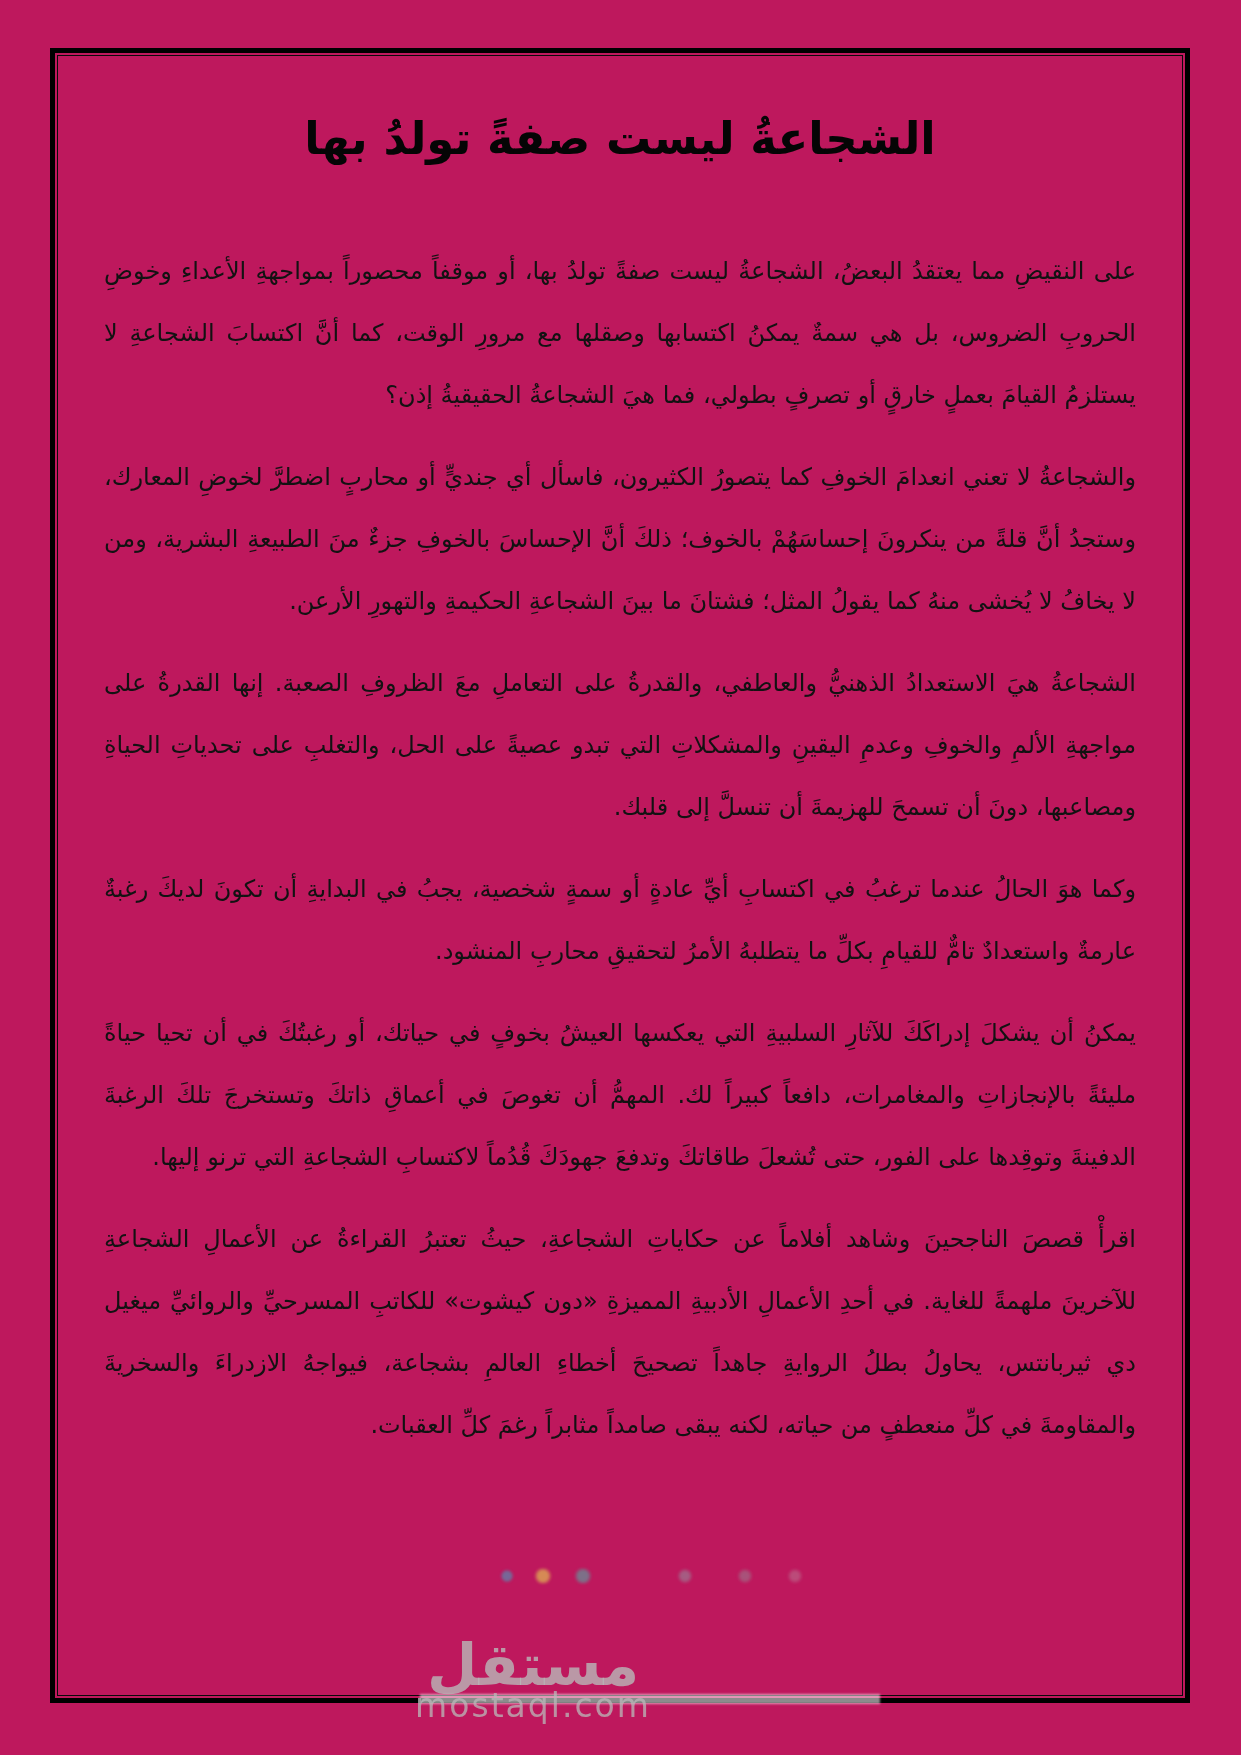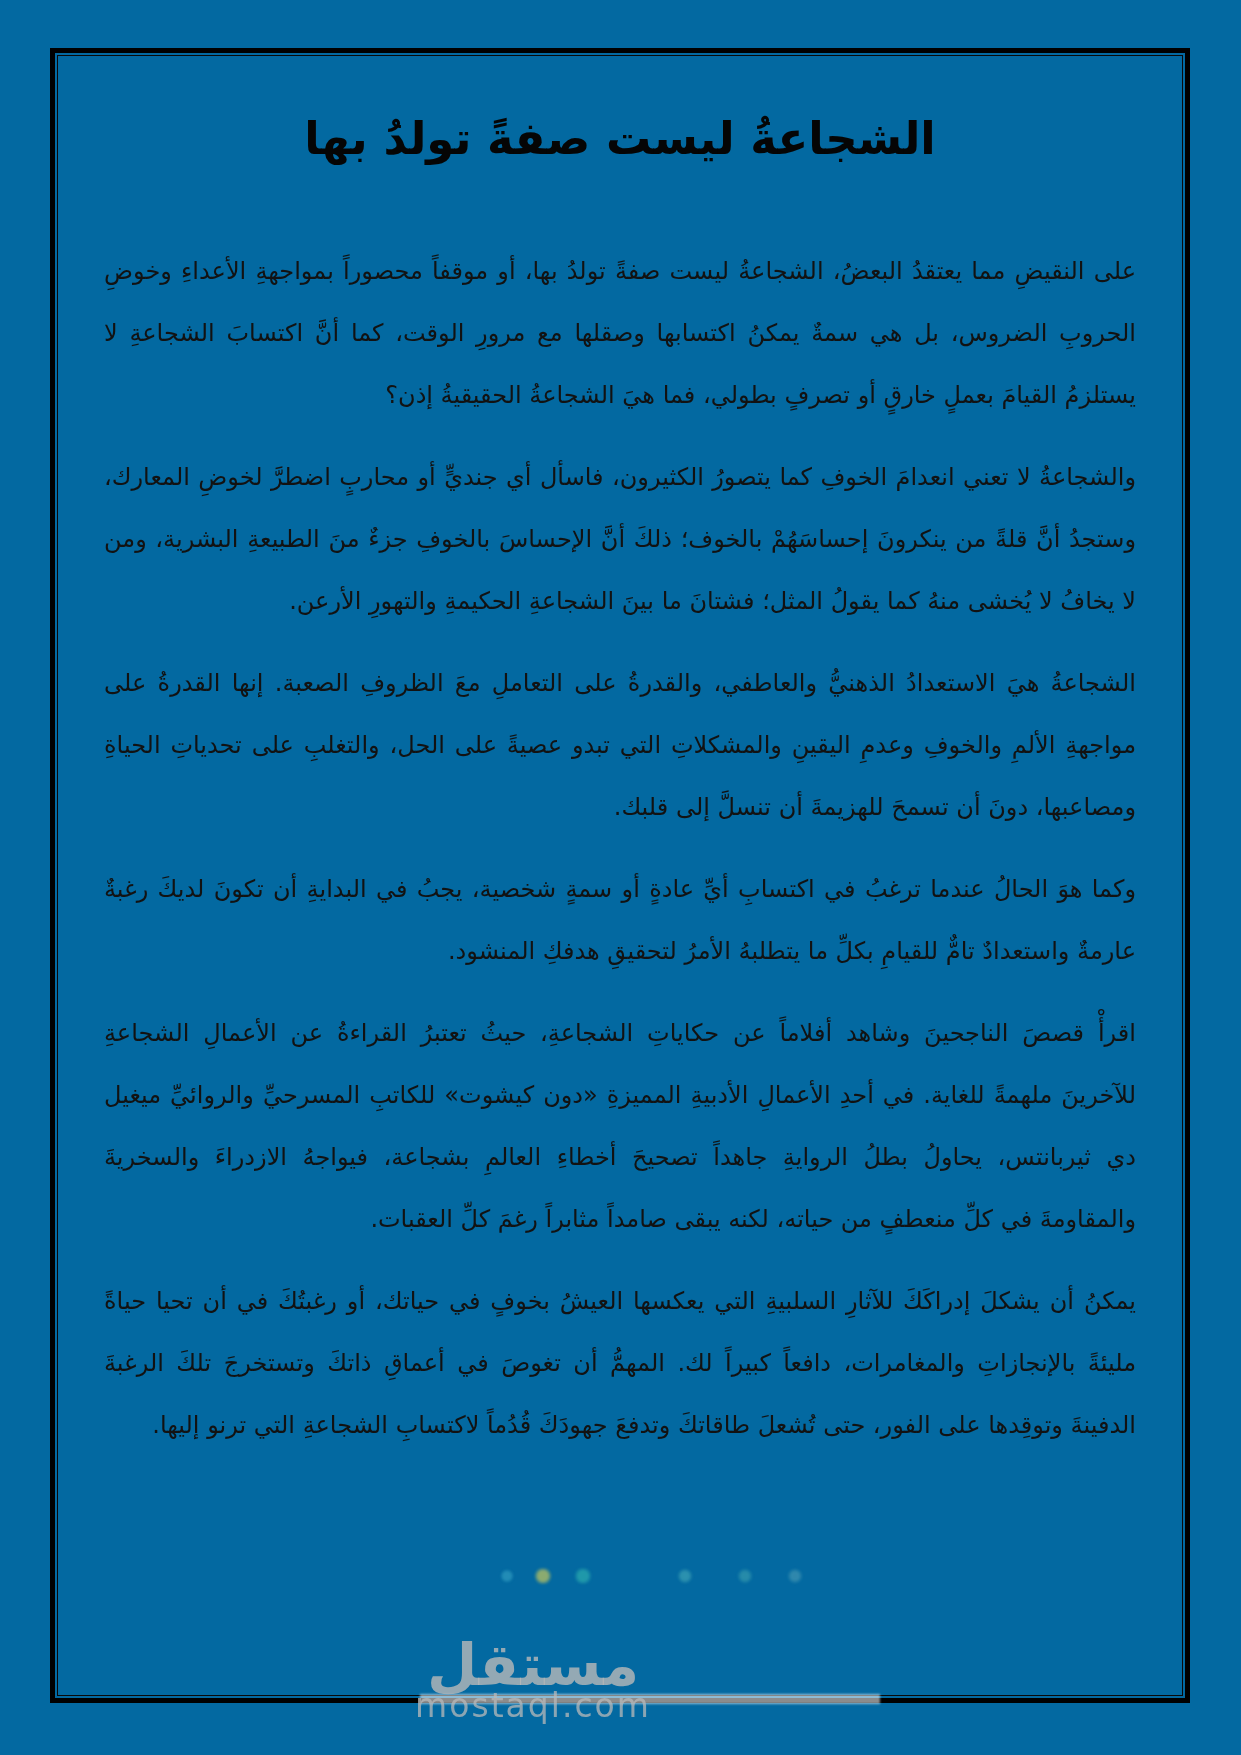--- a/index.html
+++ b/index.html
@@ -10,21 +10,21 @@
   body {
     width: 1241px;
     height: 1755px;
     position: relative;
     overflow: hidden;
     font-family: "DejaVu Sans", sans-serif;
   }
   .page {
     position: absolute;
     inset: 0;
-    background: #0369a1;
+    background: #be185d;
   }
   
   .frame-outer {
     position: absolute;
     left: 50px;
     top: 48px;
     width: 1140px;
     height: 1655px;
     border: 5px solid #000000;
     box-sizing: border-box;
@@ -120,23 +120,23 @@
 
   <div class="frame-outer">
     <div class="frame-inner">
 
       <h1 class="doc-title">الشجاعةُ ليست صفةً تولدُ بها</h1>
 
       <div class="doc-body">
         <p>على النقيضِ مما يعتقدُ البعضُ، الشجاعةُ ليست صفةً تولدُ بها، أو موقفاً محصوراً بمواجهةِ الأعداءِ وخوضِ الحروبِ الضروس، بل هي سمةٌ يمكنُ اكتسابها وصقلها مع مرورِ الوقت، كما أنَّ اكتسابَ الشجاعةِ لا يستلزمُ القيامَ بعملٍ خارقٍ أو تصرفٍ بطولي، فما هيَ الشجاعةُ الحقيقيةُ إذن؟</p>
         <p>والشجاعةُ لا تعني انعدامَ الخوفِ كما يتصورُ الكثيرون، فاسأل أي جنديٍّ أو محاربٍ اضطرَّ لخوضِ المعارك، وستجدُ أنَّ قلةً من ينكرونَ إحساسَهُمْ بالخوف؛ ذلكَ أنَّ الإحساسَ بالخوفِ جزءٌ منَ الطبيعةِ البشرية، ومن لا يخافُ لا يُخشى منهُ كما يقولُ المثل؛ فشتانَ ما بينَ الشجاعةِ الحكيمةِ والتهورِ الأرعن.</p>
         <p>الشجاعةُ هيَ الاستعدادُ الذهنيُّ والعاطفي، والقدرةُ على التعاملِ معَ الظروفِ الصعبة. إنها القدرةُ على مواجهةِ الألمِ والخوفِ وعدمِ اليقينِ والمشكلاتِ التي تبدو عصيةً على الحل، والتغلبِ على تحدياتِ الحياةِ ومصاعبها، دونَ أن تسمحَ للهزيمةَ أن تنسلَّ إلى قلبك.</p>
-        <p>وكما هوَ الحالُ عندما ترغبُ في اكتسابِ أيِّ عادةٍ أو سمةٍ شخصية، يجبُ في البدايةِ أن تكونَ لديكَ رغبةٌ عارمةٌ واستعدادٌ تامٌّ للقيامِ بكلِّ ما يتطلبهُ الأمرُ لتحقيقِ هدفكِ المنشود.</p>
+        <p>وكما هوَ الحالُ عندما ترغبُ في اكتسابِ أيِّ عادةٍ أو سمةٍ شخصية، يجبُ في البدايةِ أن تكونَ لديكَ رغبةٌ عارمةٌ واستعدادٌ تامٌّ للقيامِ بكلِّ ما يتطلبهُ الأمرُ لتحقيقِ محاربِ المنشود.</p>
+        <p>يمكنُ أن يشكلَ إدراكَكَ للآثارِ السلبيةِ التي يعكسها العيشُ بخوفٍ في حياتك، أو رغبتُكَ في أن تحيا حياةً مليئةً بالإنجازاتِ والمغامرات، دافعاً كبيراً لك. المهمُّ أن تغوصَ في أعماقِ ذاتكَ وتستخرجَ تلكَ الرغبةَ الدفينةَ وتوقِدها على الفور، حتى تُشعلَ طاقاتكَ وتدفعَ جهودَكَ قُدُماً لاكتسابِ الشجاعةِ التي ترنو إليها.</p>
         <p>اقرأْ قصصَ الناجحينَ وشاهد أفلاماً عن حكاياتِ الشجاعةِ، حيثُ تعتبرُ القراءةُ عن الأعمالِ الشجاعةِ للآخرينَ ملهمةً للغاية. في أحدِ الأعمالِ الأدبيةِ المميزةِ «دون كيشوت» للكاتبِ المسرحيِّ والروائيِّ ميغيل دي ثيربانتس، يحاولُ بطلُ الروايةِ جاهداً تصحيحَ أخطاءِ العالمِ بشجاعة، فيواجهُ الازدراءَ والسخريةَ والمقاومةَ في كلِّ منعطفٍ من حياته، لكنه يبقى صامداً مثابراً رغمَ كلِّ العقبات.</p>
-        <p>يمكنُ أن يشكلَ إدراكَكَ للآثارِ السلبيةِ التي يعكسها العيشُ بخوفٍ في حياتك، أو رغبتُكَ في أن تحيا حياةً مليئةً بالإنجازاتِ والمغامرات، دافعاً كبيراً لك. المهمُّ أن تغوصَ في أعماقِ ذاتكَ وتستخرجَ تلكَ الرغبةَ الدفينةَ وتوقِدها على الفور، حتى تُشعلَ طاقاتكَ وتدفعَ جهودَكَ قُدُماً لاكتسابِ الشجاعةِ التي ترنو إليها.</p>
       </div>
 
     </div>
   </div>
 
   <div class="smudge"></div>
 
   <div class="border-fade"></div>
 
   <div class="watermark">

